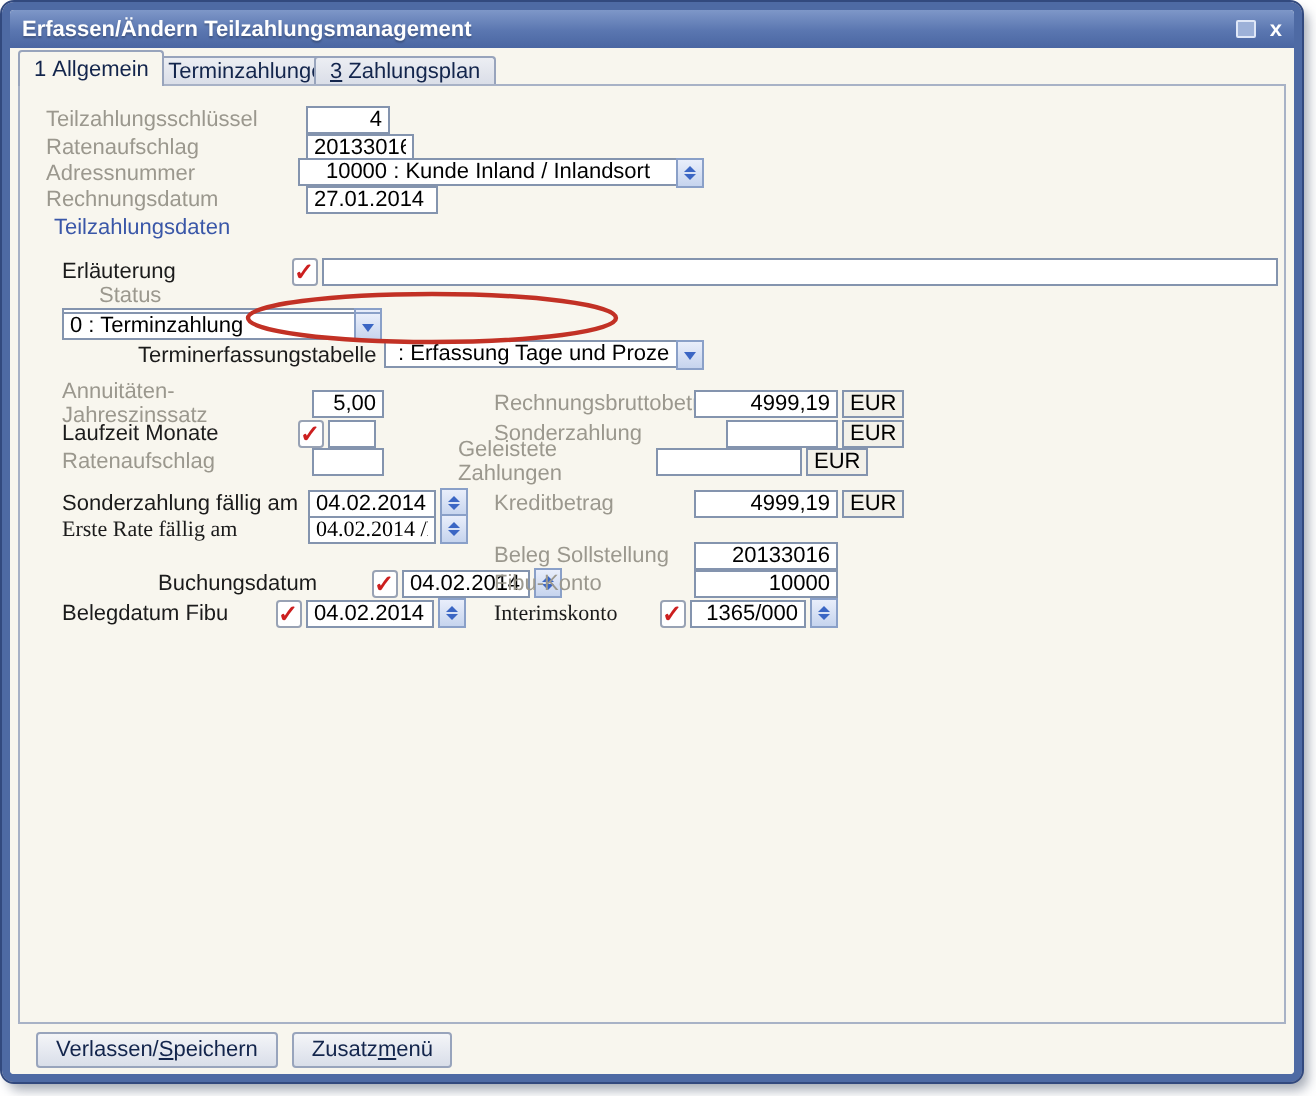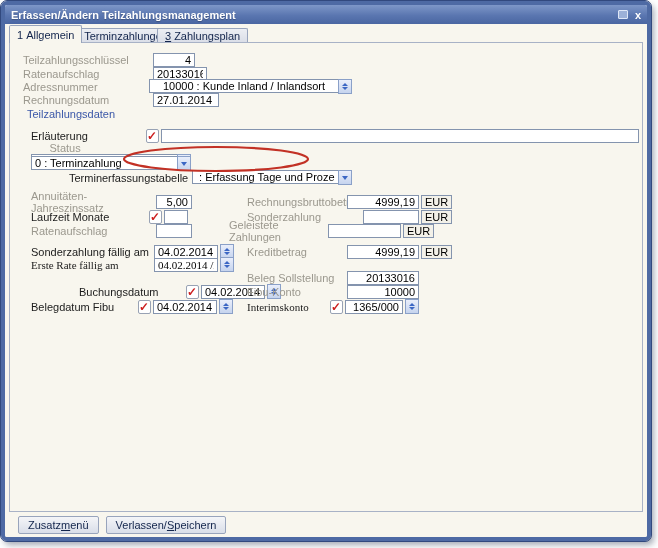--- a/index.html
+++ b/index.html
@@ -243,25 +243,25 @@
       <span class="checkicon"></span>
       <input class="inp rt" style="width: 58px;" value="1365/000">
       <span class="spinbtn gap2">
           <span class="tri-up"></span>
           <span class="spin-dn"></span>
         </span>
     </div>
 
     <div class="btnrow">
       <span class="btn">
+        <span>Verlassen/</span>
+          <span class="mn">S</span>
+          <span>peichern</span>
+      </span>
+      <span class="btn">
         <span>Zusatz</span>
           <span class="mn">m</span>
           <span>enü</span>
       </span>
-      <span class="btn">
-        <span>Verlassen/</span>
-          <span class="mn">S</span>
-          <span>peichern</span>
-      </span>
     </div>
 
   </div>
 </div>
 
 </body></html>

